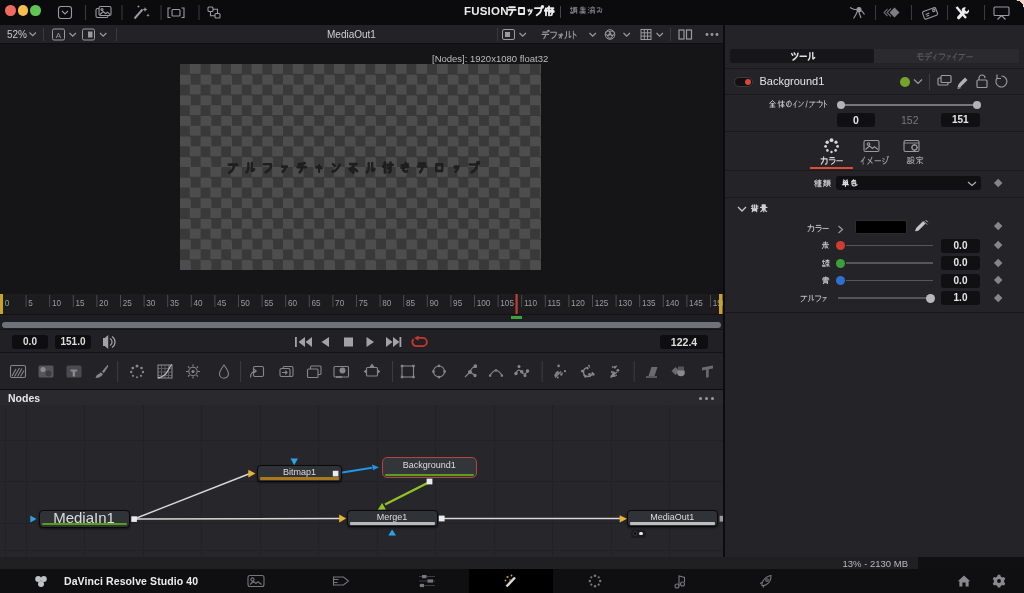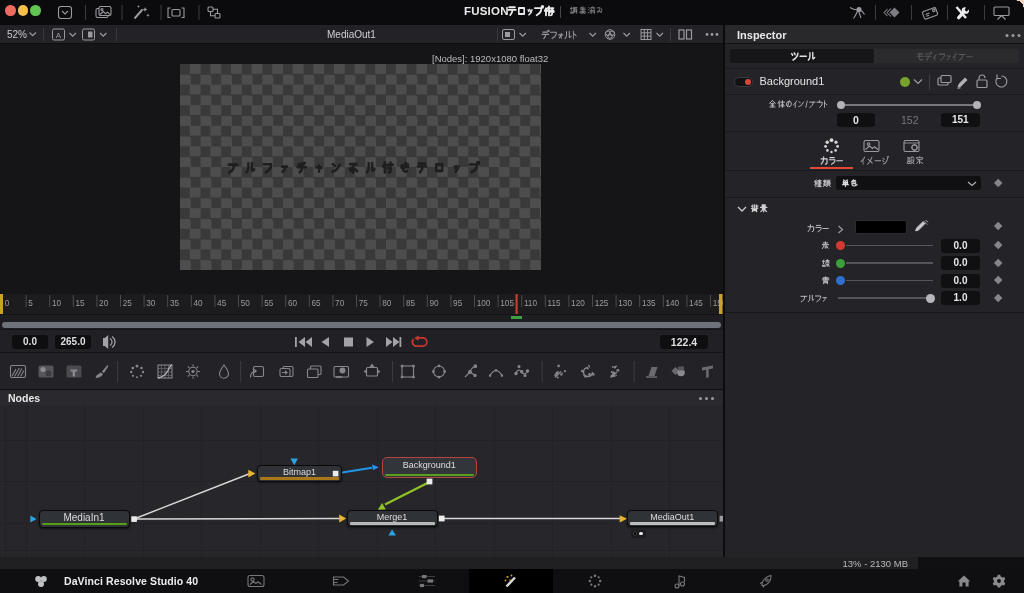--- a/index.html
+++ b/index.html
@@ -217,21 +217,21 @@
 </div>
 <div class="a" style="position:absolute;left:0px;top:314px;width:723px;height:15px;background:#1e1e22;border-top:1px solid #131316">
 <div class="a" style="position:absolute;left:511px;top:0.5px;width:11px;height:3px;background:#3fa03f"></div>
 <div class="a" style="position:absolute;left:2px;top:7px;width:719px;height:5.5px;background:#6e727a;border-radius:3px"></div>
 </div>
 <div class="a" style="position:absolute;left:0px;top:329px;width:723px;height:24px;background:#212125;border-top:1px solid #141417;border-bottom:1px solid #141417">
 <div class="a" style="position:absolute;left:12px;top:4.5px;width:36px;height:14.5px;background:#0e0e10;border-radius:3px">
       <div style="text-align:center;font-size:10px;font-weight:bold;color:#dededf;line-height:14.5px">0.0</div>
     </div>
 <div class="a" style="position:absolute;left:55px;top:4.5px;width:36px;height:14.5px;background:#0e0e10;border-radius:3px">
-      <div style="text-align:center;font-size:10px;font-weight:bold;color:#dededf;line-height:14.5px">265.0</div>
+      <div style="text-align:center;font-size:10px;font-weight:bold;color:#dededf;line-height:14.5px">151.0</div>
     </div>
 <div class="a" style="position:absolute;left:660px;top:4.5px;width:48px;height:14.5px;background:#0e0e10;border-radius:3px">
       <div style="text-align:center;font-size:10.5px;font-weight:bold;color:#dededf;line-height:14.5px">122.4</div>
     </div>
 <svg class="a" style="left:0;top:0" width="723" height="24" viewBox="0 0 723 24">
 <g fill="#a2a2a8" stroke="none">
 <path d="M103 8 h1.8 l3.4-3 v14 l-3.4-3 H103 z"></path>
         <path d="M110 8.5 a4 4 0 0 1 0 7 M112 6.5 a6.5 6.5 0 0 1 0 11" stroke="#a2a2a8" fill="none" stroke-width="1.2"></path>
 <rect x="295" y="7" width="1.8" height="10"></rect>
         <path d="M305 7 v10 l-6.5-5 z M312 7 v10 l-6.5-5 z"></path>
@@ -446,21 +446,21 @@
 <rect x="332.8" y="65.8" width="5.6" height="5.6" fill="#ececec"></rect>
 <path d="M375.4 59.3 L380.9 62.6 L375.4 65.9 z" fill="#2aa3e8" opacity="0"></path>
 <rect x="426.6" y="73.6" width="5.8" height="5.8" fill="#ececec"></rect>
 <path d="M339.2 109.4 L346.2 113.4 L339.2 117.4 z" fill="#e8b332"></path>
 <path d="M388.3 130.6 L396 130.6 L392.1 124.4 z" fill="#2aa3e8"></path>
 <rect x="438.8" y="110.6" width="5.8" height="5.8" fill="#ececec"></rect>
 <path d="M619.7 110.2 L627 113.8 L619.7 117.4 z" fill="#e8b332"></path>
 <rect x="719.6" y="110.8" width="4" height="5.8" fill="#9a9a9e"></rect>
 </svg>
 <div class="a" style="position:absolute;left:38.5px;top:105px;width:91px;height:17.5px;background:#2f3237;border:1px solid #0a0a0a;border-radius:4px;box-shadow:0 1px 2px rgba(0,0,0,0.5)">
-      <div style="text-align:center;font-size:10px;color:#dcdcde;line-height:13px">MediaIn1</div>
+      <div style="text-align:center;font-size:15px;color:#dcdcde;line-height:13px">MediaIn1</div>
       <div style="position:absolute;left:2px;right:2px;bottom:1.5px;height:2.2px;background:#56a018;border-radius:1px"></div>
     </div>
 <div class="a" style="position:absolute;left:257px;top:59.5px;width:85px;height:17.5px;background:#2f3237;border:1px solid #0a0a0a;border-radius:4px;box-shadow:0 1px 2px rgba(0,0,0,0.5)">
       <div style="text-align:center;font-size:9px;color:#dcdcde;line-height:13px">Bitmap1</div>
       <div style="position:absolute;left:2px;right:2px;bottom:1.5px;height:2.2px;background:#a8781a;border-radius:1px"></div>
     </div>
 <div class="a" style="position:absolute;left:346.6px;top:104.5px;width:91px;height:17.5px;background:#2f3237;border:1px solid #0a0a0a;border-radius:4px;box-shadow:0 1px 2px rgba(0,0,0,0.5)">
       <div style="text-align:center;font-size:9px;color:#dcdcde;line-height:13px">Merge1</div>
       <div style="position:absolute;left:2px;right:2px;bottom:1.5px;height:2.2px;background:#b8b8b8;border-radius:1px"></div>
     </div>
@@ -472,30 +472,20 @@
       <div style="text-align:center;font-size:9px;color:#dcdcde;line-height:15px">Background1</div>
       <div style="position:absolute;left:1.5px;right:1.5px;bottom:1px;height:2.4px;background:#5a9e1e;border-radius:1px"></div>
     </div>
 <div class="a" style="position:absolute;left:630.5px;top:124.5px;width:15.5px;height:8px;background:#1c1c20;border-radius:2.5px;z-index:3">
       <div style="position:absolute;left:2.5px;top:1.9px;width:4.2px;height:4.2px;border-radius:50%;background:#060606;border:1px solid #3a3a3a"></div>
       <div style="position:absolute;left:8.8px;top:2.5px;width:3.4px;height:3.4px;border-radius:50%;background:#e8e8e8"></div>
     </div>
 </div>
 <div class="a" style="position:absolute;left:723px;top:25px;width:2px;height:532px;background:#0c0c0e"></div>
 <div class="a" style="position:absolute;left:725px;top:25px;width:299px;height:532px;background:#242428">
-<div class="a" style="position:absolute;left:0px;top:0px;width:299px;height:19px;background:#29292c;border-bottom:1px solid #111113">
-      <div class="a t" style="left:12px;top:3.5px;font-size:11px;font-weight:bold;color:#e8e8ea">Inspector</div>
-      <svg class="a" style="left:280px;top:8px" width="18" height="5">
-        <g fill="#9a9aa0">
-          <circle cx="2" cy="2.5" r="1.5"></circle>
-          <circle cx="8" cy="2.5" r="1.5"></circle>
-          <circle cx="14" cy="2.5" r="1.5"></circle>
-        </g>
-      </svg>
-    </div>
 <div class="a" style="position:absolute;left:5px;top:23.8px;width:289px;height:14px;background:#2b2b2e;border-radius:2px"></div>
 <div class="a" style="position:absolute;left:5px;top:23.8px;width:144px;height:14px;background:#161619;border-radius:2px"></div>
 <div class="a" style="left:64.5px;top:25px">
       <svg width="27.8" height="14.3" viewBox="0 0 27.8 14.3" style="display:block">
         <path d="M1.6 2.4 L2.8 4.1 M4.6 1.7 L5.6 3.5 M8.8 2.0 Q8.2 6.4 3.2 9.3" transform="translate(0.28 1.43) scale(0.869 0.924)" fill="none" stroke="#e0e0e2" stroke-width="1.73" stroke-linecap="round" stroke-linejoin="round"></path>
         <path d="M1.2 5.3 H8.8" transform="translate(9.04 1.43) scale(0.832 0.924)" fill="none" stroke="#e0e0e2" stroke-width="1.73" stroke-linecap="round" stroke-linejoin="round"></path>
         <path d="M3.2 1.4 V5.2 Q3.2 7.8 1.2 9.3 M6.8 1.2 V7.4 Q6.9 9 9.2 6.6" transform="translate(17.37 1.43) scale(0.795 0.924)" fill="none" stroke="#e0e0e2" stroke-width="1.73" stroke-linecap="round" stroke-linejoin="round"></path>
       </svg>
     </div>
 <div class="a" style="left:190.5px;top:26px">

